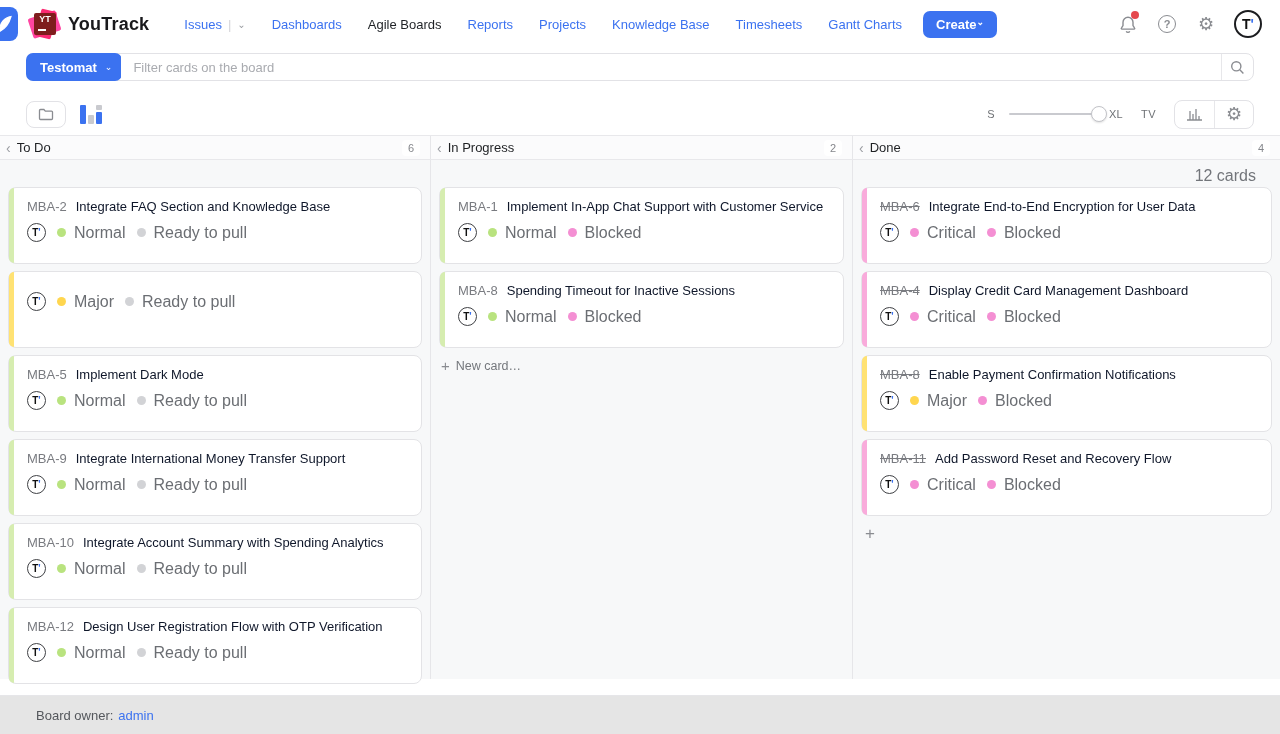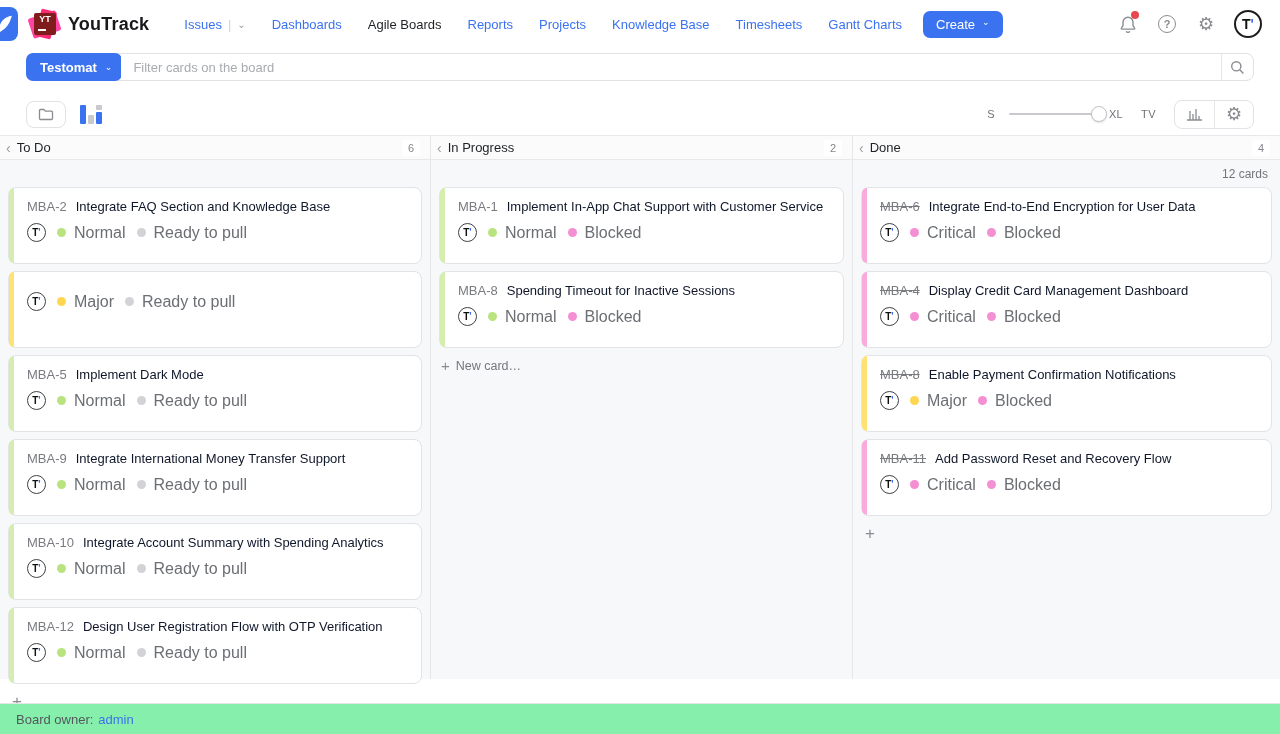--- a/index.html
+++ b/index.html
@@ -17,21 +17,21 @@
   .logo-mark .black { position:absolute; left:2px; top:2px; width:22px; height:22px; background:#7f1d1d; border-radius:2px;
     color:#fff; font-size:9px; font-weight:bold; text-align:center; line-height:13px; letter-spacing:0; }
   .logo-mark .black:after { content:""; position:absolute; left:4px; bottom:4px; width:8px; height:2px; background:#fff; }
   .wordmark { font-size:18px; font-weight:bold; letter-spacing:.2px; margin-left:9px; color:#19191c; }
   .nav { display:flex; align-items:center; margin-left:22px; gap:0;text-align:center; }
   .nav-item { font-size:13px; color:#3b72f0; padding:6px 13px; cursor:pointer; white-space:nowrap; display:flex; align-items:center; }
   .nav-item.active { color:#1f2226; }
   .nav-divider { color:#d4d5d9; margin:0 1px 0 6px; font-size:13px; }
   .nav-chevron { color:#9a9ca1; font-size:10px; margin-left:5px; }
   .create-btn { margin-left:8px; background:#3b72f0; color:#fff; font-size:13px; border:none; border-radius:7px;
-    padding:6px 13px; display:flex; align-items:flex-start; gap:7px; cursor:pointer; }
+    padding:6px 13px; display:flex; align-items:flex-start; cursor:pointer;font-weight:bold; }
   .create-btn .chev { font-size:9px; }
   .header-right { margin-left:auto; display:flex; align-items:center; gap:17px; }
   .icon-btn { position:relative; width:22px; height:22px; display:flex; align-items:center; justify-content:center; cursor:pointer; color:#8a8c91; }
   .bell-dot { position:absolute; top:-2px; right:0px; width:8px; height:8px; border-radius:50%; background:#e5484d; }
   .help-circle { width:18px; height:18px; border:1.5px solid #8a8c91; border-radius:50%; font-size:11px; color:#8a8c91;
     display:flex; align-items:center; justify-content:center; font-weight:bold; }
   .gear { font-size:18px; line-height:1; color:#8a8c91; }
   .avatar-lg { width:28px; height:28px; border-radius:50%; border:2.5px solid #1c1d20; background:#fff;
     display:flex; align-items:center; justify-content:center; font-weight:bold; font-size:14px; color:#111; cursor:pointer; }
   .avatar-lg b:after, .avatar-sm b:after { content:"'"; color:#3b72f0; font-weight:bold; }
@@ -66,41 +66,41 @@
   .col-header { display:flex; align-items:center; padding:0 10px 0 6px; }
   .col-header .collapse { color:#9a9ca1; font-size:14px; margin-right:6px; cursor:pointer; line-height:1; }
   .col-header .title { font-size:13px; color:#1e2023; }
   .col-header .count { margin-left:auto; background:#fff; border-radius:4px; padding:2px 6px; font-size:11px; color:#85878c; }
   .w0 { width:431px; border-right:1px solid #e6e6e9; }
   .w1 { width:422px; border-right:1px solid #e6e6e9; }
   .w2 { width:427px; }
 
   
   .board { position:relative; display:flex; height:519px; background:#f7f8f9; }
-  .total-cards { position:absolute; top:7px; right:12px; font-size:12px; color:#72757a; }
+  .total-cards { position:absolute; top:7px; right:24px; font-size:16px; color:#72757a; }
   .column { padding:27px 8px 0 8px; }
   .card { position:relative; background:#fff; border:1px solid #e3e3e6; border-radius:8px; height:77px;
     padding:11px 12px 10px 18px; margin-bottom:7px; cursor:pointer; }
   .stripe { position:absolute; left:0; top:0; bottom:0; width:5px; border-radius:7px 0 0 7px; }
   .card-top { display:flex; align-items:baseline; gap:9px; white-space:nowrap; overflow:hidden; }
   .card-id { font-size:13px; color:#797b80; }
   .card-id.struck { text-decoration:line-through; }
   .card-title { font-size:13px; color:#0f172a; }
   .card-meta { display:flex; align-items:center; margin-top:9px; gap:7px; }
   .avatar-sm { width:19px; height:19px; border-radius:50%; border:1.5px solid #3f4145; background:#fff; flex:0 0 auto;
     display:flex; align-items:center; justify-content:center; font-weight:bold; font-size:10px; color:#111; }
   .dot { width:9px; height:9px; border-radius:50%; flex:0 0 auto; margin-left:4px; }
   .meta-label { font-size:16px; color:#6b6e73; margin-left:1px; }
   .col-plus { color:#8a8c91; font-size:17px; padding:2px 4px; cursor:pointer; display:inline-block; line-height:1; }
   .new-card { display:flex; align-items:center; gap:6px; color:#74777c; font-size:12.5px; cursor:pointer; padding:2px 2px; }
   .new-card .plus { font-size:15px; color:#8a8c91; }
 
   
-  .page-footer { position:absolute; left:0; right:0; bottom:0; height:31px; border-top:1px solid #e6e6e9; background:#86efac;
-    display:flex; align-items:center; padding-left:16px; font-size:13px; color:#54575c; }
+  .page-footer { position:absolute; left:0; right:0; bottom:0; height:39px; border-top:1px solid #e6e6e9; background:#e5e5e5;
+    display:flex; align-items:center; padding-left:36px; font-size:13px; color:#54575c; }
   .owner-link { color:#3b72f0; margin-left:5px; cursor:pointer; }
 
   svg { display:block; }
 </style>
 </head>
 <body>
 
 <div class="app">
 
   <header class="top-header">

